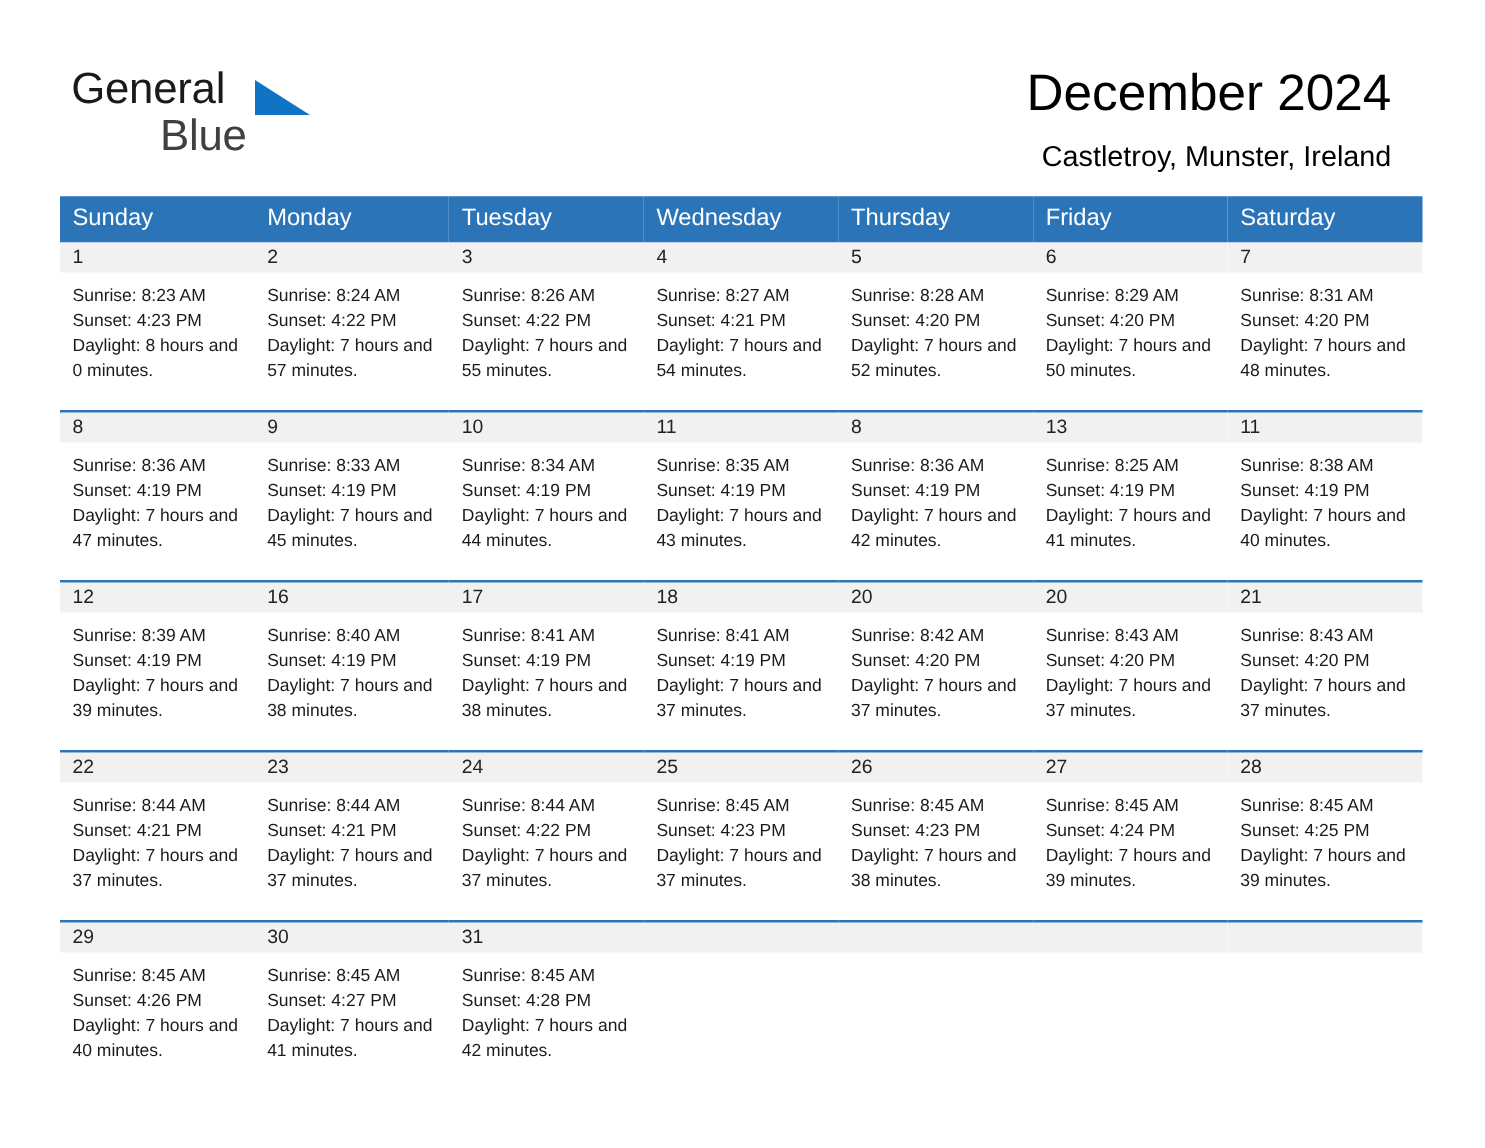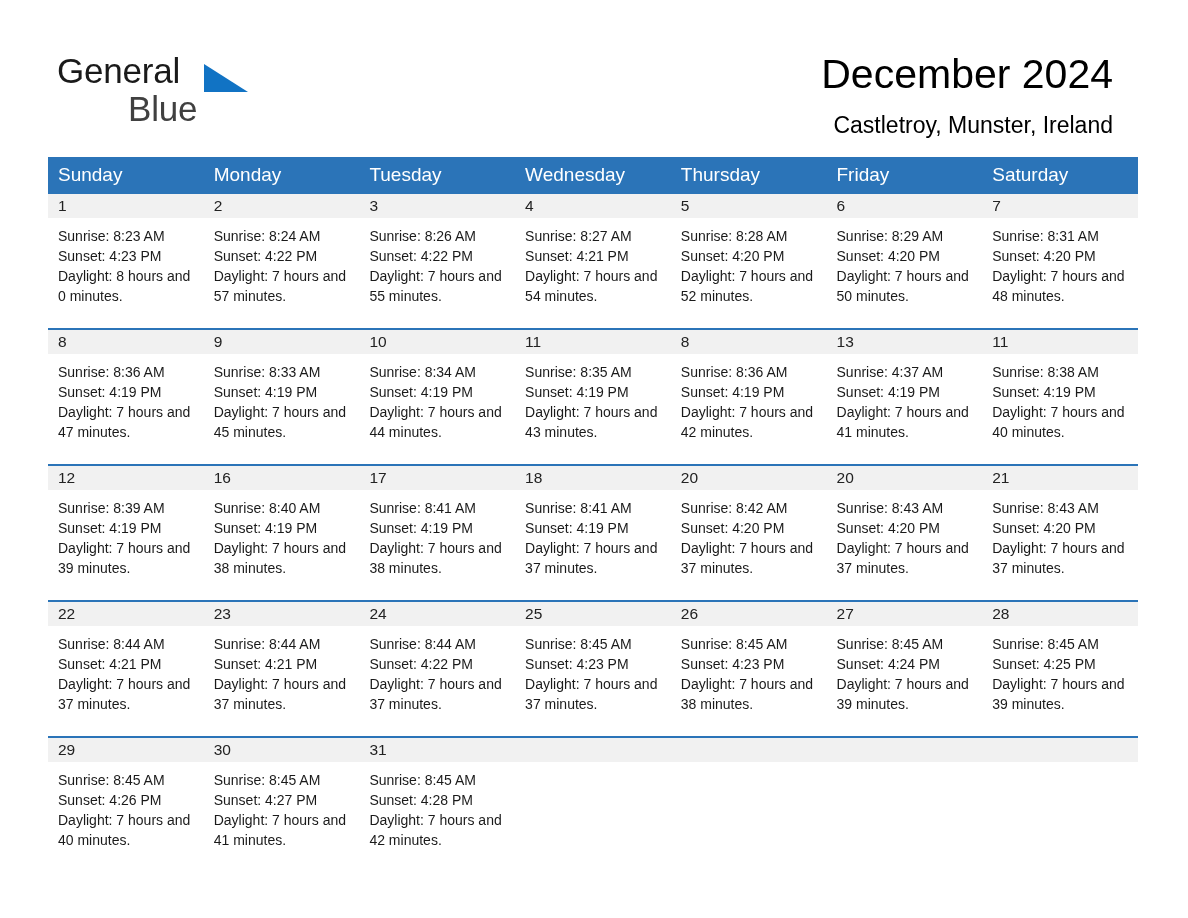--- a/index.html
+++ b/index.html
@@ -324,21 +324,21 @@
                   <div>Sunrise: 8:36 AM</div>
                   <div>Sunset: 4:19 PM</div>
                   <div class="dl-wrap">Daylight: 7 hours and 42 minutes.</div>
                 </div>
               </div>
             </td>
             <td>
               <div class="cell-inner">
                 <div class="daynum">13</div>
                 <div class="details">
-                  <div>Sunrise: 4:37 AM</div>
+                  <div>Sunrise: 8:25 AM</div>
                   <div>Sunset: 4:19 PM</div>
                   <div class="dl-wrap">Daylight: 7 hours and 41 minutes.</div>
                 </div>
               </div>
             </td>
             <td>
               <div class="cell-inner">
                 <div class="daynum">11</div>
                 <div class="details">
                   <div>Sunrise: 8:38 AM</div>

